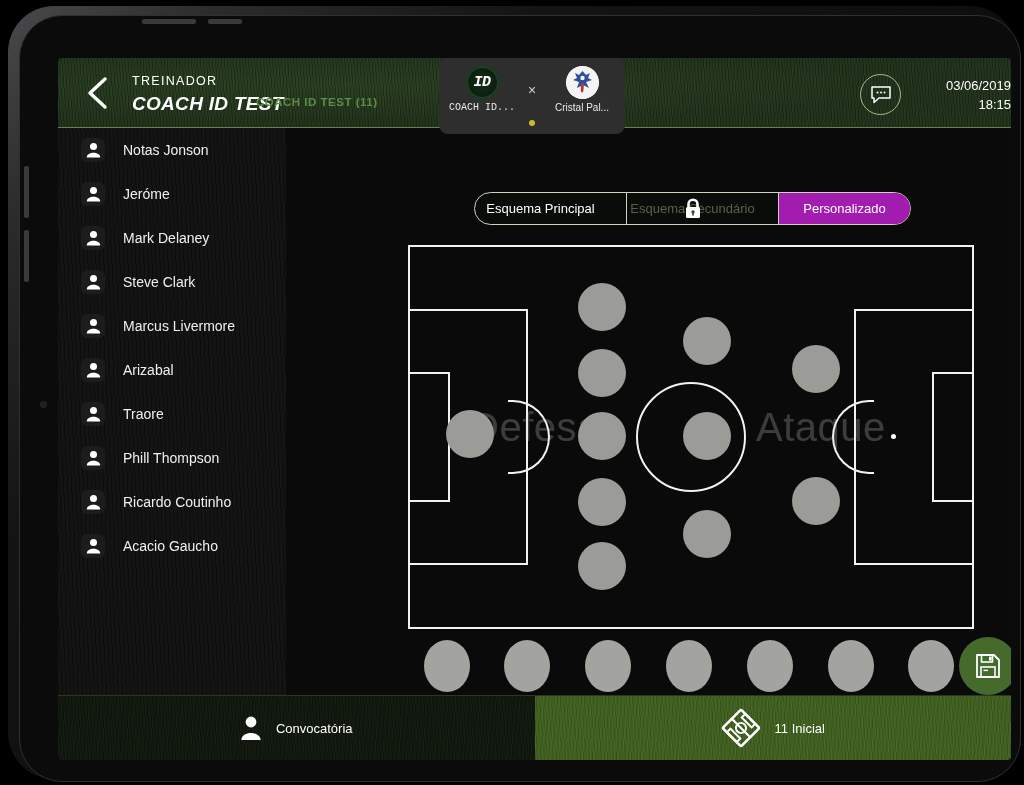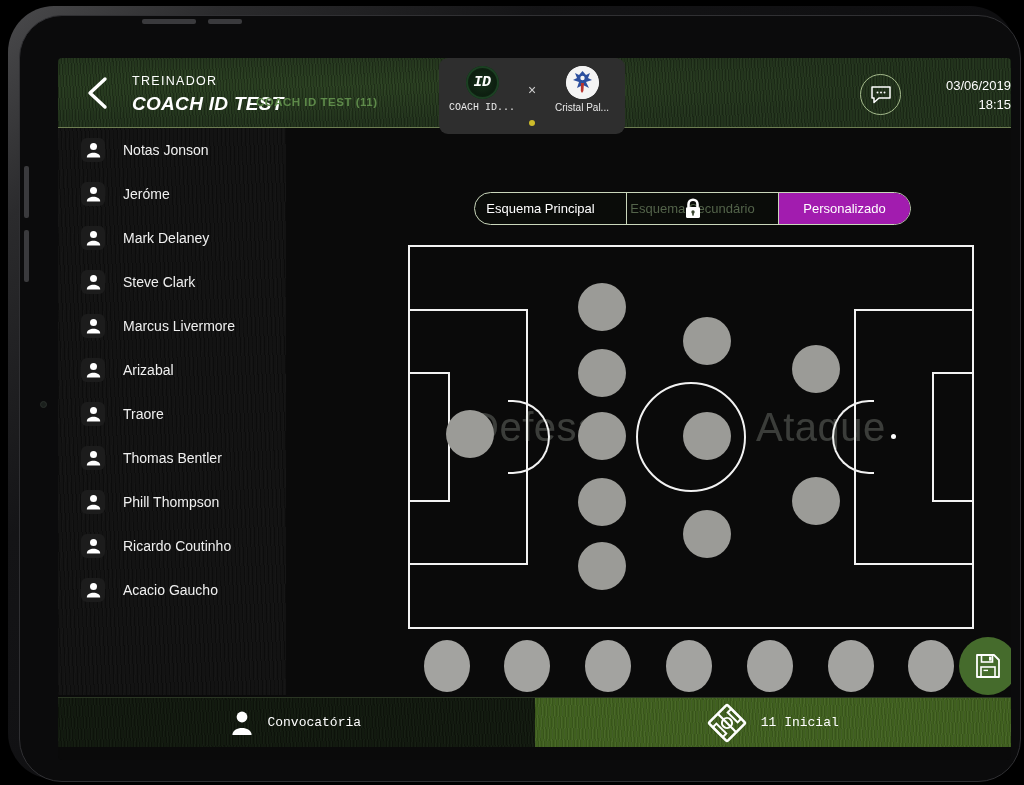--- a/index.html
+++ b/index.html
@@ -225,26 +225,26 @@
   }
   #save-button {
     position: absolute; left: 673px; top: 509px;
     width: 58px; height: 58px; border-radius: 50%;
     background: #456b2c; display: flex; align-items: center; justify-content: center;
     cursor: pointer; z-index: 10;
   }
 
   
   #bottom-nav {
-    position: absolute; left: 0; bottom: 13px; width: 953px; height: 50px;
+    position: absolute; left: 0; bottom: 0; width: 953px; height: 65px;
     background-color: #121a0f;
     background-image:
       repeating-linear-gradient(95deg, rgba(255,255,255,.02) 0 1px, transparent 1px 4px),
       repeating-linear-gradient(85deg, rgba(0,0,0,.3) 0 1px, transparent 1px 3px);
-    display: flex; z-index: 15; border-top: 1px solid #2a3523; font-family: Liberation Mono, monospace;
+    display: flex; z-index: 15; border-top: 1px solid #2a3523;
   }
   .nav-item {
     flex: 1; display: flex; align-items: center; justify-content: center;
     gap: 14px; cursor: pointer; color: #ffffff; font-size: 13px;
   }
   .nav-item.active {
     background-color: #40601f;
     background-image:
       repeating-linear-gradient(95deg, rgba(255,255,255,.05) 0 1px, transparent 1px 4px),
       repeating-linear-gradient(85deg, rgba(0,0,0,.12) 0 1px, transparent 1px 3px);
@@ -376,29 +376,20 @@
               <span class="player-name">Arizabal</span>
             </div>
             <div class="player-row">
               <span class="avatar">
                 <svg width="15" height="16" viewBox="0 0 15 16">
                   <circle cx="7.5" cy="4.4" r="3.5" fill="#ffffff"></circle>
                   <path d="M0.8 15.5 C0.8 9.3 14.2 9.3 14.2 15.5 Z" fill="#ffffff"></path>
                 </svg>
               </span>
               <span class="player-name">Traore</span>
-            </div>
-            <div class="player-row">
-              <span class="avatar">
-                <svg width="15" height="16" viewBox="0 0 15 16">
-                  <circle cx="7.5" cy="4.4" r="3.5" fill="#ffffff"></circle>
-                  <path d="M0.8 15.5 C0.8 9.3 14.2 9.3 14.2 15.5 Z" fill="#ffffff"></path>
-                </svg>
-              </span>
-              <span class="player-name">Thomas Bentler</span>
             </div>
             <div class="player-row">
               <span class="avatar">
                 <svg width="15" height="16" viewBox="0 0 15 16">
                   <circle cx="7.5" cy="4.4" r="3.5" fill="#ffffff"></circle>
                   <path d="M0.8 15.5 C0.8 9.3 14.2 9.3 14.2 15.5 Z" fill="#ffffff"></path>
                 </svg>
               </span>
               <span class="player-name">Phill Thompson</span>
             </div>

